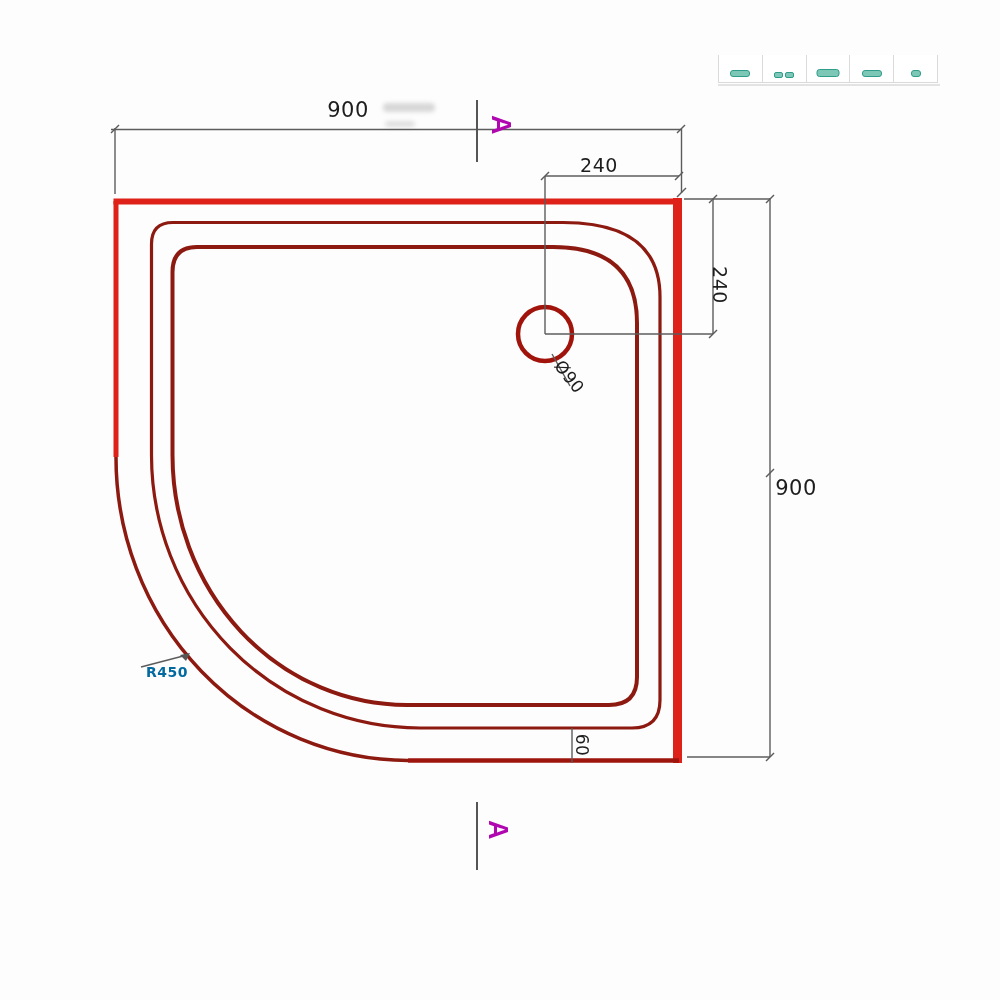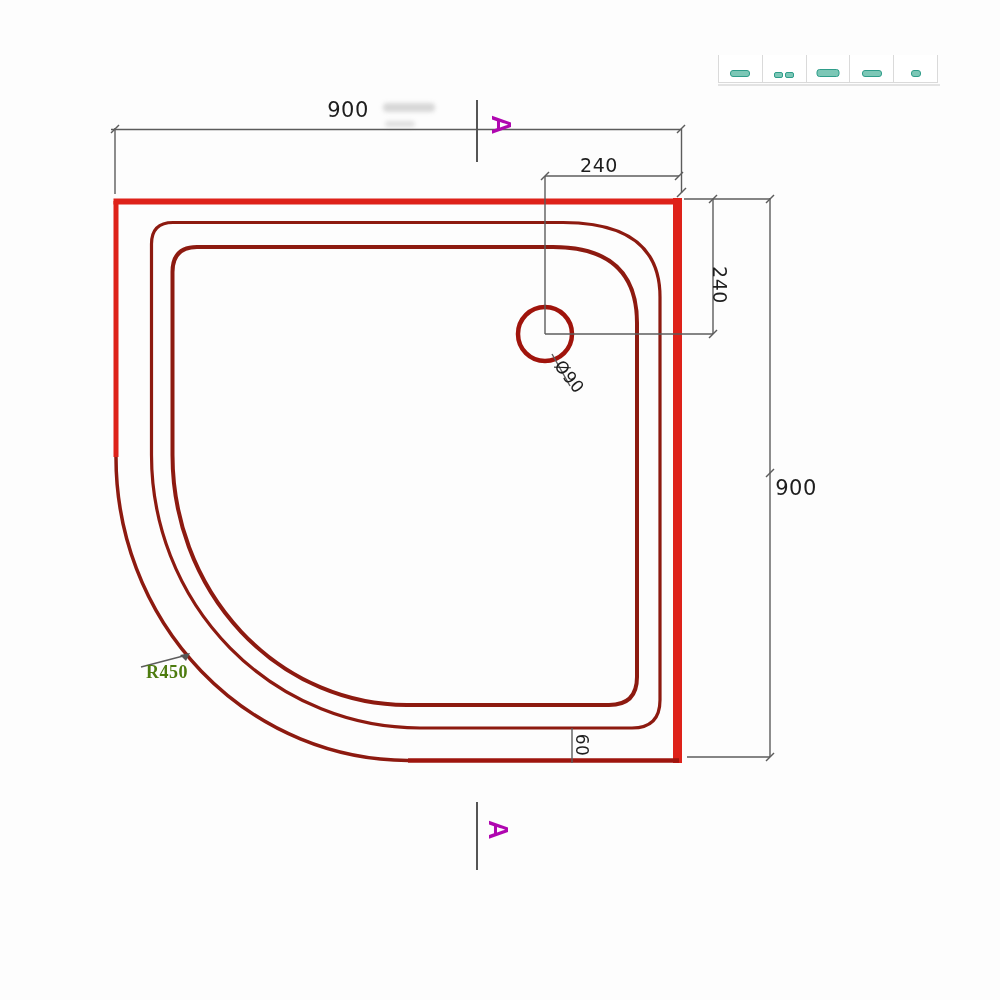--- a/index.html
+++ b/index.html
@@ -11,21 +11,21 @@
   svg{position:absolute;left:0;top:0;}
   .lbl{
     position:absolute;transform:translate(-50%,-50%);
     color:#1d1d1d;white-space:nowrap;letter-spacing:.5px;line-height:1;
   }
   .rot90{transform:translate(-50%,-50%) rotate(90deg);}
   .rot52{transform:translate(-50%,-50%) rotate(52deg);}
   .dim-lg{font-size:21px;}
   .dim-md{font-size:19px;}
   .dim-sm{font-size:17px;}
-  .radius-lbl{font-size:18px;font-weight:600;color:#4d7c0f;font-family:Liberation Serif, serif;}
+  .radius-lbl{font-size:14px;font-weight:600;color:#0369a1;}
   .marker{
     font-size:27px;font-weight:bold;color:#b007b0;
     font-family:"Liberation Sans", sans-serif;
   }
   .icon-strip{
     position:absolute;left:718px;top:55px;width:219px;height:28px;
     display:flex;background:transparent;
   }
   .icon-cell{
     flex:1;position:relative;background:#ffffff;

